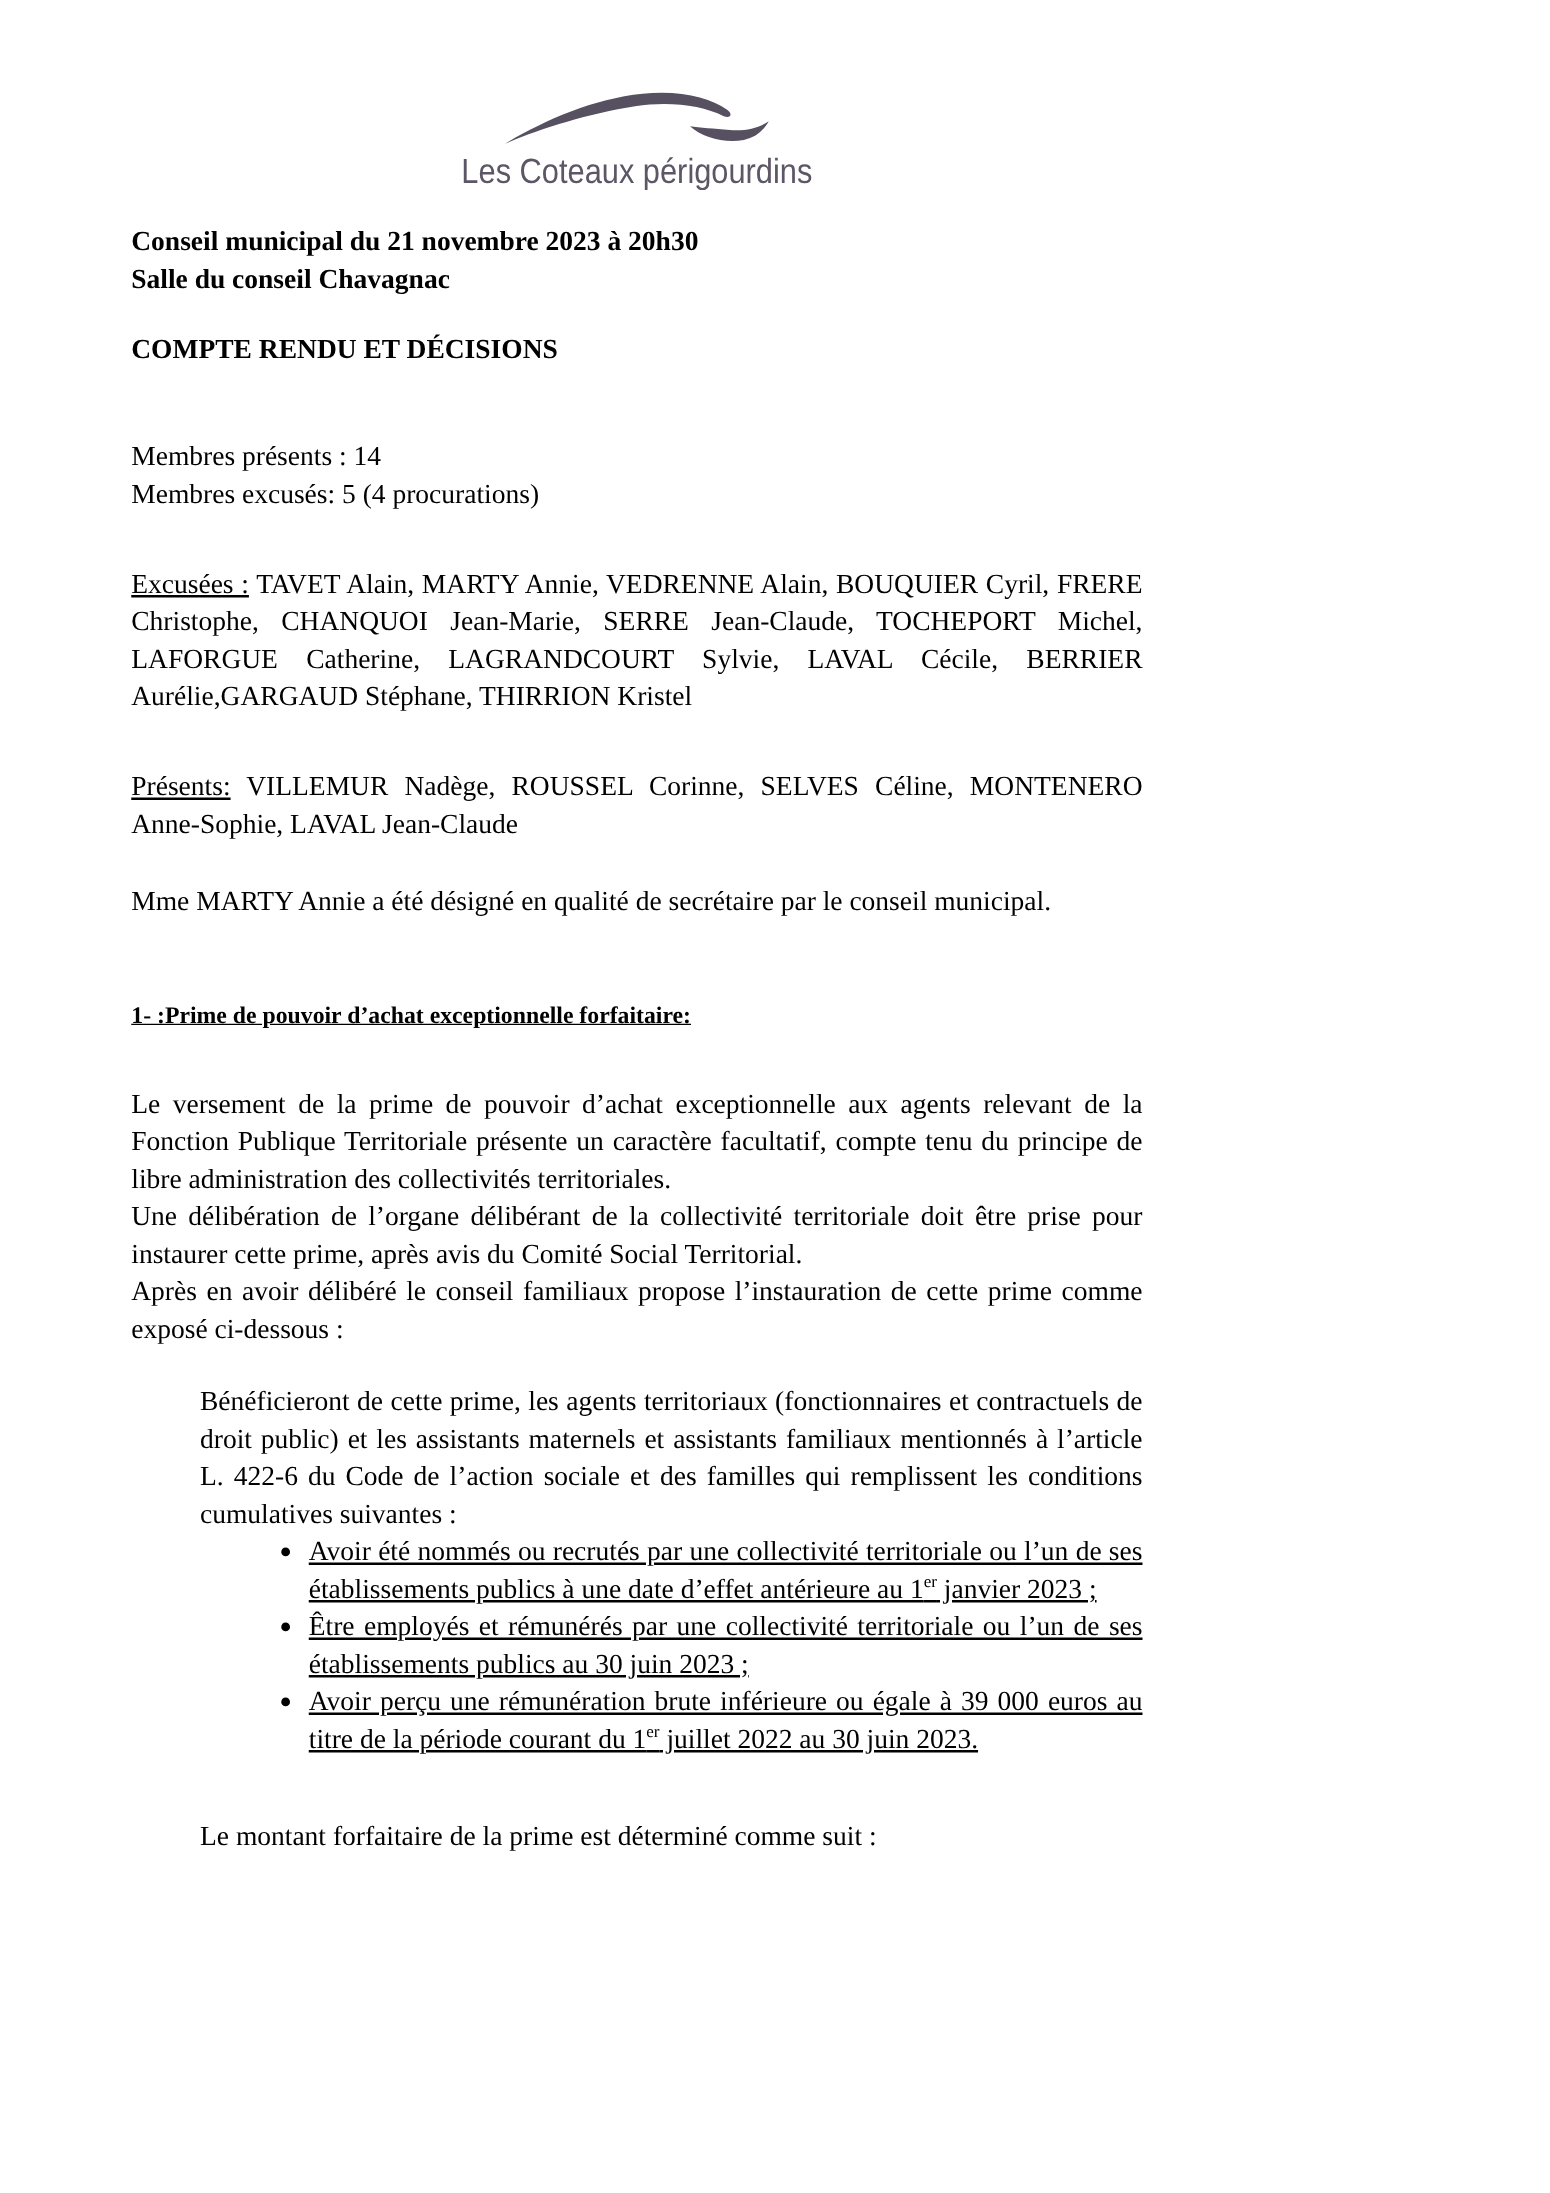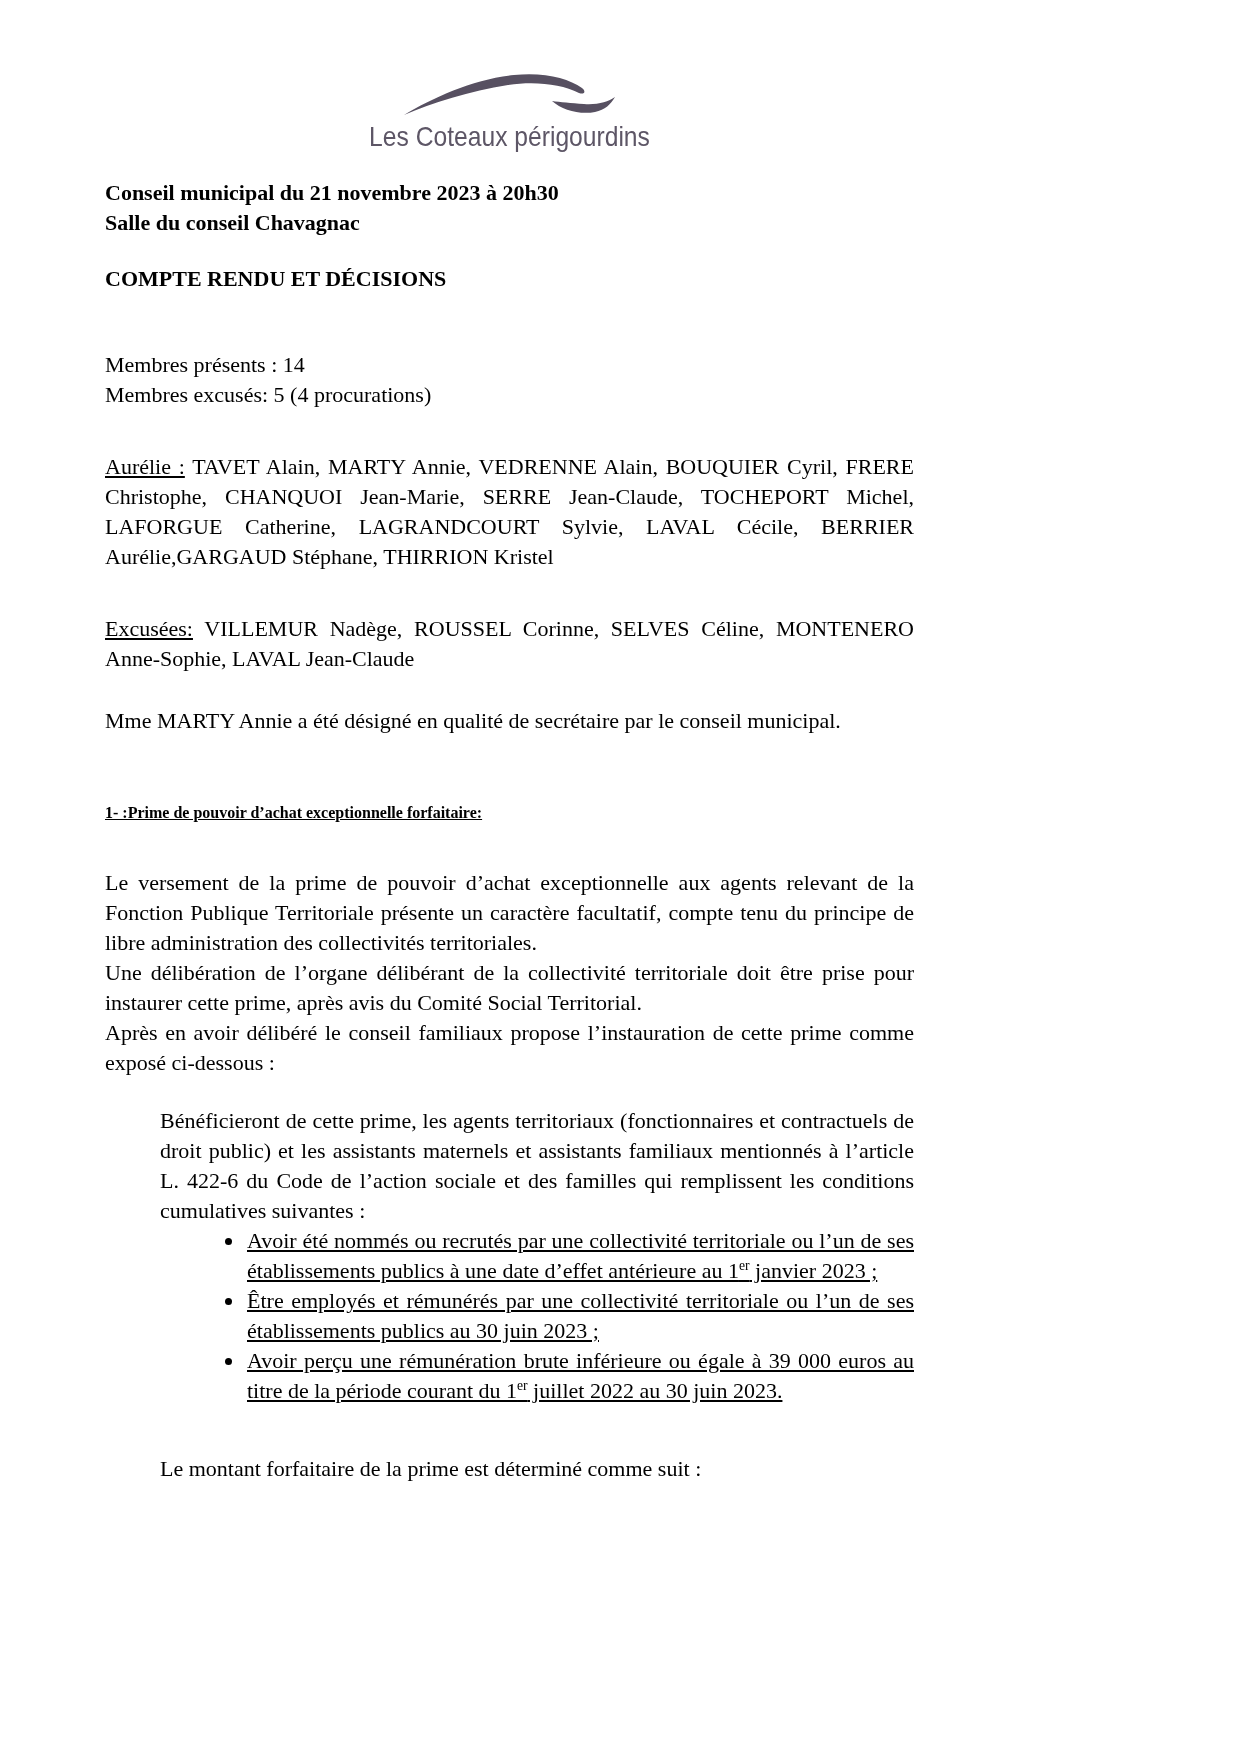--- a/index.html
+++ b/index.html
@@ -37,21 +37,21 @@
   .counts { margin-top: 56px; }
   .para { text-align: justify; margin: 0; }
   .presents { margin-top: 42px; }
   .excused { margin-top: 42px; }
   .secretary { margin-top: 32px; }
   .label-underline { text-decoration: underline; }
   .sec-heading {
     margin-top: 62px;
     font-weight: bold;
     text-decoration: underline;
-    font-size: 16px;
+    font-size: 19px;
   }
   .paras { margin-top: 40px; }
   .indent-block { margin: 28px 0 0 55px; text-align: justify; }
   ul.bullets {
     margin: 0 0 0 55px;
     padding-left: 85px;
     list-style: disc;
   }
   ul.bullets li { text-align: justify; padding-left: 2px; text-decoration: underline; }
   sup { font-size: 0.62em; line-height: 0; vertical-align: super; }
@@ -73,23 +73,23 @@
   <div class="center meeting-title">Conseil municipal du 21 novembre 2023 à 20h30</div>
   <div class="center meeting-title">Salle du conseil Chavagnac</div>
 
   <div class="center doc-title">COMPTE RENDU ET DÉCISIONS</div>
 
   <div class="counts">
     <div class="para">Membres présents : 14</div>
     <div class="para">Membres excusés: 5 (4 procurations)</div>
   </div>
 
-  <p class="para presents"><span class="label-underline">Aurélie :</span><span>  TAVET Alain, MARTY Annie,  VEDRENNE Alain,  BOUQUIER Cyril, FRERE Christophe, CHANQUOI Jean-Marie, SERRE Jean-Claude, TOCHEPORT Michel,  LAFORGUE Catherine,  LAGRANDCOURT Sylvie, LAVAL Cécile, BERRIER Aurélie,GARGAUD Stéphane, THIRRION Kristel</span></p>
+  <p class="para presents"><span class="label-underline">Excusées :</span><span>  TAVET Alain, MARTY Annie,  VEDRENNE Alain,  BOUQUIER Cyril, FRERE Christophe, CHANQUOI Jean-Marie, SERRE Jean-Claude, TOCHEPORT Michel,  LAFORGUE Catherine,  LAGRANDCOURT Sylvie, LAVAL Cécile, BERRIER Aurélie,GARGAUD Stéphane, THIRRION Kristel</span></p>
 
-  <p class="para excused"><span class="label-underline">Excusées:</span><span>  VILLEMUR Nadège, ROUSSEL Corinne, SELVES Céline, MONTENERO Anne-Sophie, LAVAL Jean-Claude</span></p>
+  <p class="para excused"><span class="label-underline">Présents:</span><span>  VILLEMUR Nadège, ROUSSEL Corinne, SELVES Céline, MONTENERO Anne-Sophie, LAVAL Jean-Claude</span></p>
 
   <p class="para secretary">Mme MARTY Annie a été désigné en qualité de secrétaire par le conseil  municipal.</p>
 
   <div class="sec-heading">1- :Prime de pouvoir d’achat exceptionnelle forfaitaire:</div>
 
   <div class="paras">
     <p class="para">Le versement de la prime de pouvoir d’achat exceptionnelle aux agents relevant de la Fonction Publique Territoriale présente un caractère facultatif, compte tenu du principe de libre administration des collectivités territoriales.</p>
     <p class="para">Une délibération de l’organe délibérant de la collectivité territoriale doit être prise pour instaurer cette prime, après avis du Comité Social Territorial.</p>
     <p class="para">Après en avoir délibéré le conseil familiaux propose l’instauration de cette prime comme exposé ci-dessous :</p>
   </div>

